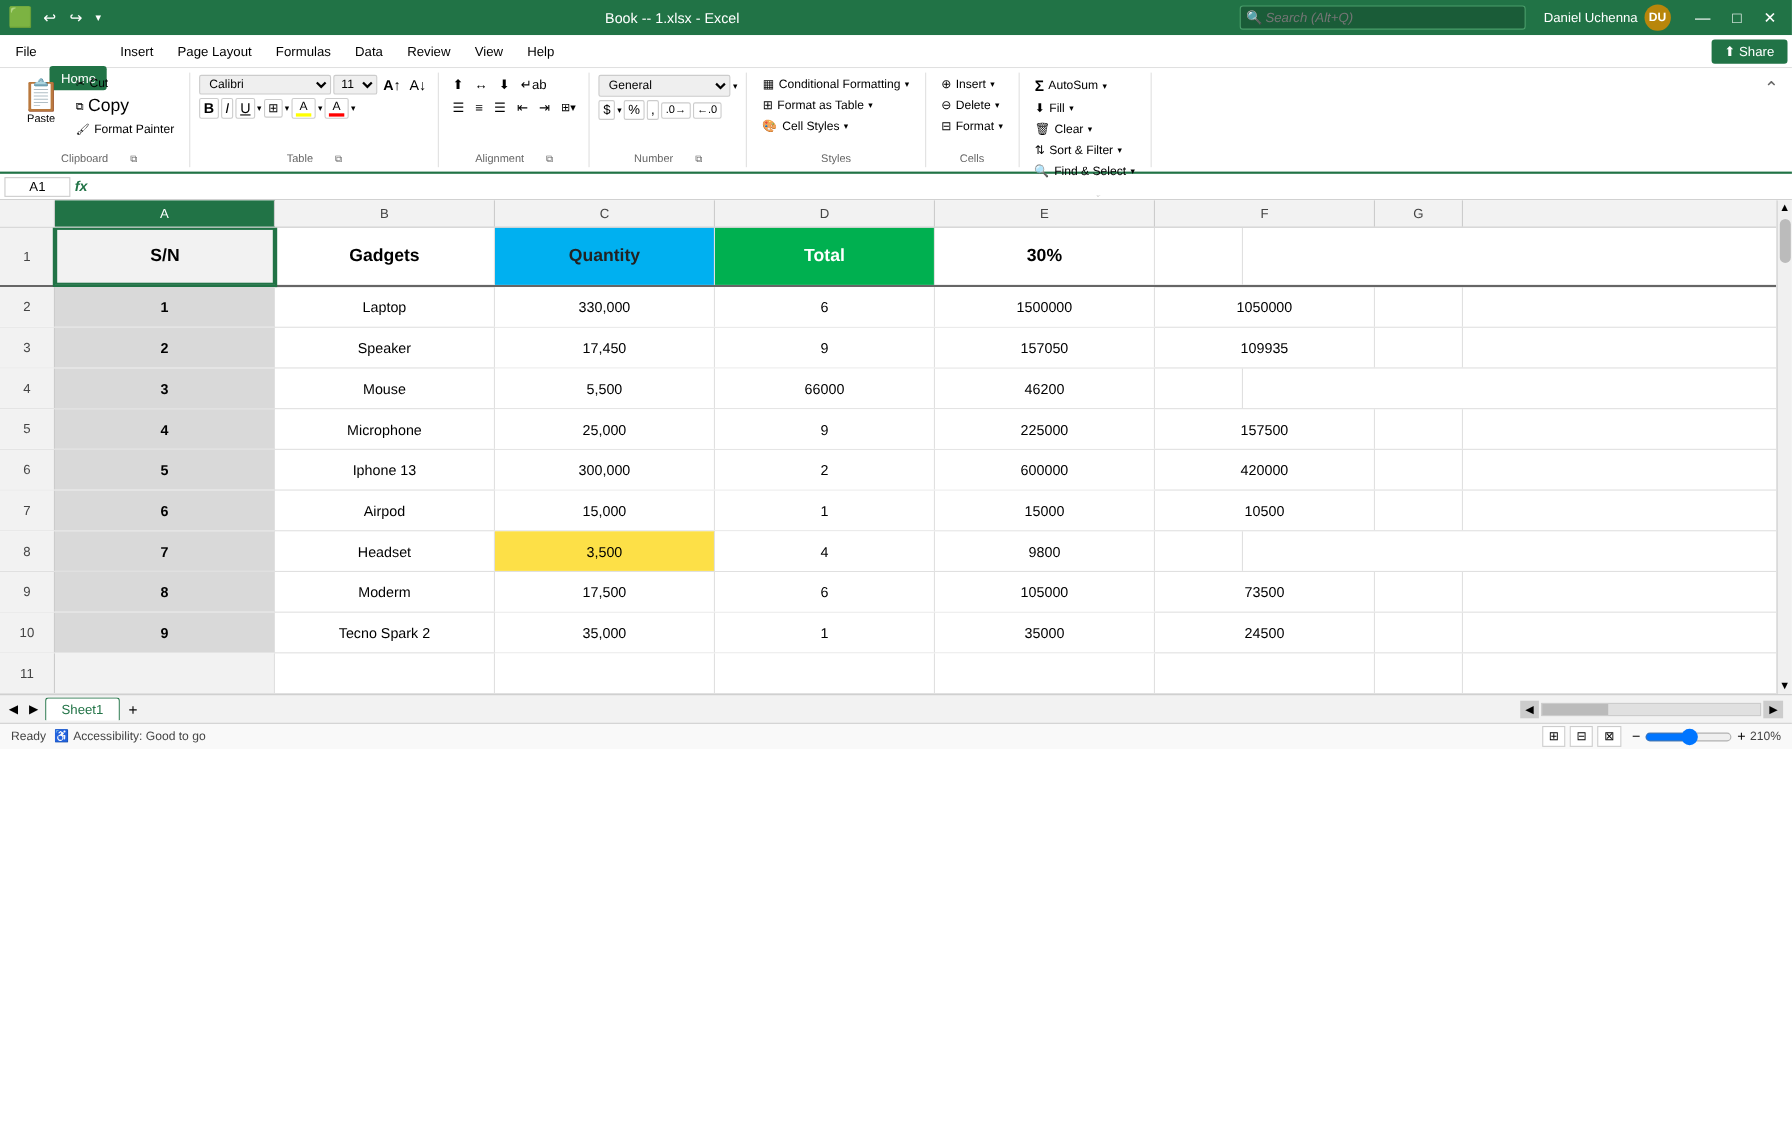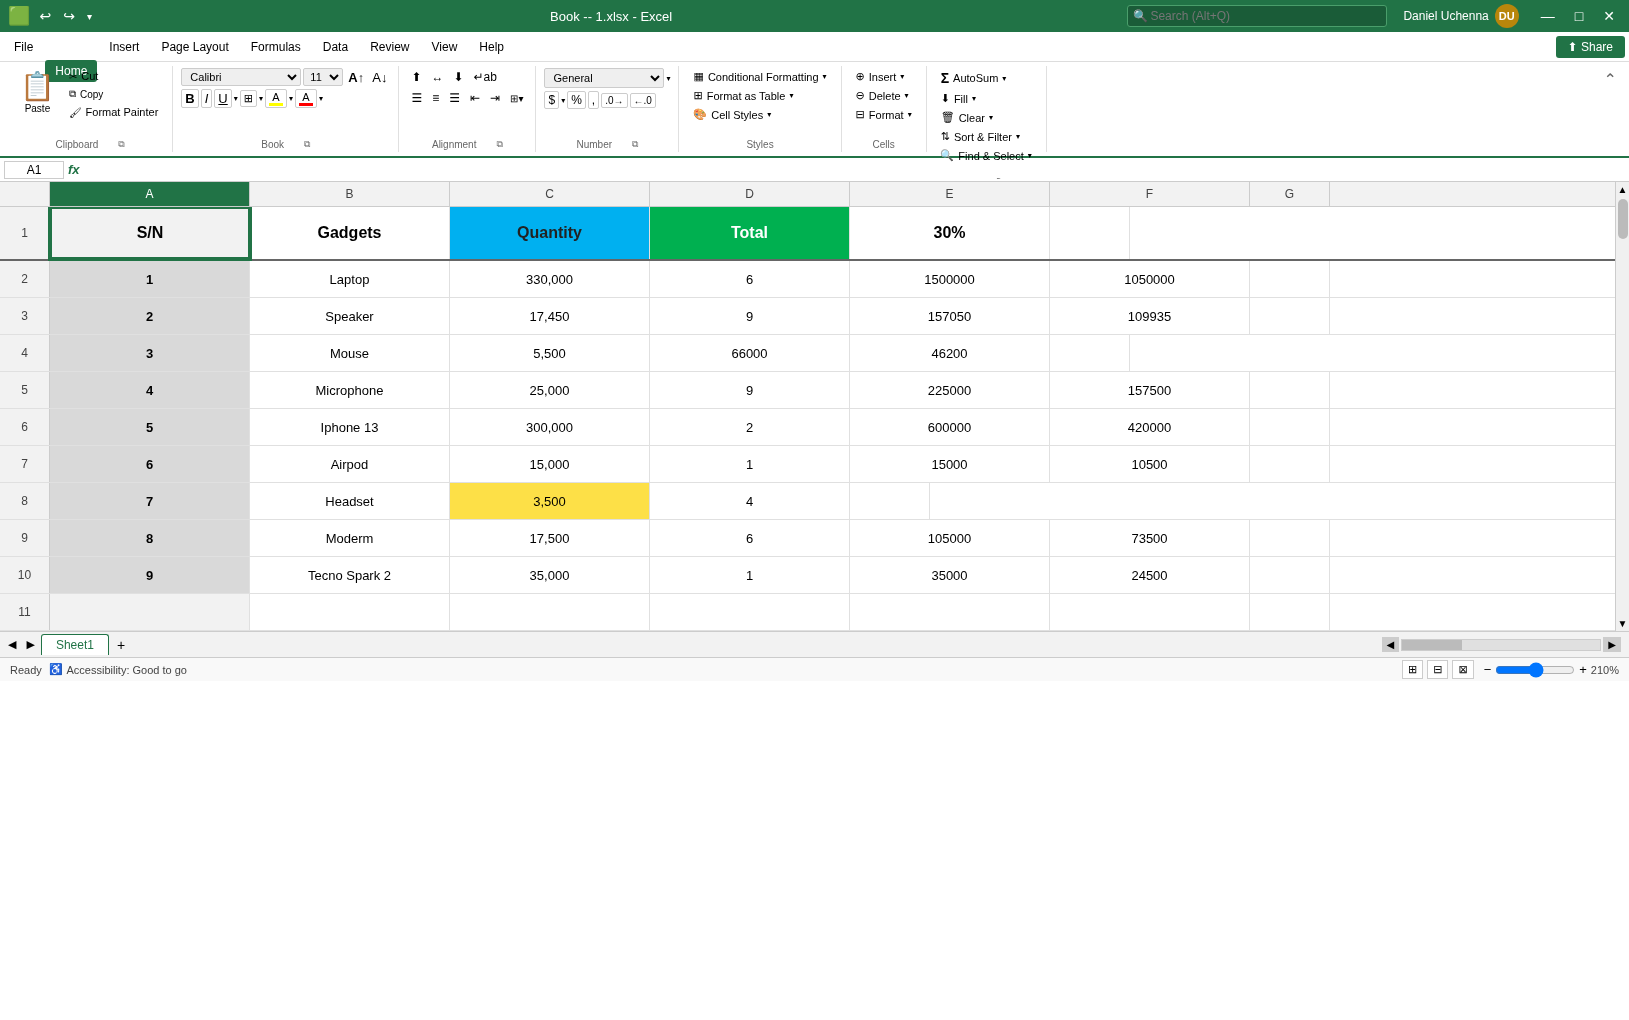--- a/index.html
+++ b/index.html
@@ -19,20 +19,21 @@
     .title-bar-center { display: flex; align-items: center; gap: 8px; flex: 1; justify-content: center; }
     .search-container { position: relative; }
     .search-container input {
       background: #1a5c38;
       border: 1px solid #4a9e6b;
       border-radius: 3px;
       padding: 3px 28px 3px 24px;
       color: #cde;
       width: 300px;
       font-size: 12px;
+      font-style: italic;
     }
     .win-controls { display: flex; gap: 8px; }
     .win-btn { background: none; border: none; color: #fff; font-size: 14px; cursor: pointer; padding: 2px 6px; }
     .user-area { display: flex; align-items: center; gap: 6px; font-size: 12px; }
     .user-avatar { background: #b8860b; border-radius: 50%; width: 24px; height: 24px; display: flex; align-items: center; justify-content: center; font-size: 11px; font-weight: bold; }
 
     
     .menu-bar {
       background: #fff;
       border-bottom: 1px solid #ddd;
@@ -375,21 +376,21 @@
         <span style="font-size:28px;">📋</span>
         <span style="font-size:10px;">Paste</span>
       </button>
       <div style="display:flex;flex-direction:column;gap:2px;">
         <button class="ribbon-btn" style="flex-direction:row;gap:4px;align-items:center;padding:2px 6px;">
           <span>✂</span>
           <span style="font-size:11px;">Cut</span>
         </button>
         <button class="ribbon-btn" style="flex-direction:row;gap:4px;align-items:center;padding:2px 6px;">
           <span>⧉</span>
-          <span style="font-size:10px;">Copy</span>
+          <span style="font-size:16px;">Copy</span>
         </button>
         <button class="ribbon-btn" style="flex-direction:row;gap:4px;align-items:center;padding:2px 6px;">
           <span>🖌</span>
           <span style="font-size:11px;">Format Painter</span>
         </button>
       </div>
     </div>
     <div class="ribbon-group-label">
       <span>Clipboard</span>
       <span style="cursor:pointer;font-size:9px;">⧉</span>
@@ -415,21 +416,21 @@
         <span style="font-size:8px;cursor:pointer;">▾</span>
         <button class="small-btn" style="font-size:11px;border:1px solid #ccc;">⊞</button>
         <span style="font-size:8px;cursor:pointer;">▾</span>
         <button class="small-btn" style="font-size:11px;border:1px solid #ccc;">A<span style="display:block;width:14px;height:3px;background:yellow;"></span></button>
         <span style="font-size:8px;cursor:pointer;">▾</span>
         <button class="small-btn" style="font-size:11px;border:1px solid #ccc;">A<span style="display:block;width:14px;height:3px;background:red;"></span></button>
         <span style="font-size:8px;cursor:pointer;">▾</span>
       </div>
     </div>
     <div class="ribbon-group-label">
-      <span>Book</span>
+      <span>Table</span>
       <span style="cursor:pointer;font-size:9px;">⧉</span>
     </div>
   </div>
 
   <div class="ribbon-group">
     <div class="ribbon-group-content" style="flex-direction:column;gap:3px;">
       <div class="align-row">
         <button class="small-btn" title="Top Align" style="border:1px solid transparent;">⬆</button>
         <button class="small-btn" title="Middle Align" style="border:1px solid transparent;">↔</button>
         <button class="small-btn" title="Bottom Align" style="border:1px solid transparent;">⬇</button>
@@ -653,20 +654,21 @@
         <div class="cell cell-f" style="justify-content:center;">10500</div>
         <div class="cell cell-g"></div>
       </div>
 
       <div class="grid-row data-row">
         <div class="row-header">8</div>
         <div class="cell cell-a" style="background:#d9d9d9;font-weight:bold;justify-content:center;">7</div>
         <div class="cell cell-b" style="justify-content:center;">Headset</div>
         <div class="cell cell-c" style="justify-content:center;background:#fde047;">3,500</div>
         <div class="cell cell-d" style="justify-content:center;background:#fff;">4</div>
+        <div class="cell cell-f" style="justify-content:center;">9800</div>
         <div class="cell cell-g"></div>
       </div>
 
       <div class="grid-row data-row">
         <div class="row-header">9</div>
         <div class="cell cell-a" style="background:#d9d9d9;font-weight:bold;justify-content:center;">8</div>
         <div class="cell cell-b" style="justify-content:center;">Moderm</div>
         <div class="cell cell-c" style="justify-content:center;background:#fff;">17,500</div>
         <div class="cell cell-d" style="justify-content:center;background:#fff;">6</div>
         <div class="cell cell-e" style="justify-content:center;background:#fff;">105000</div>

